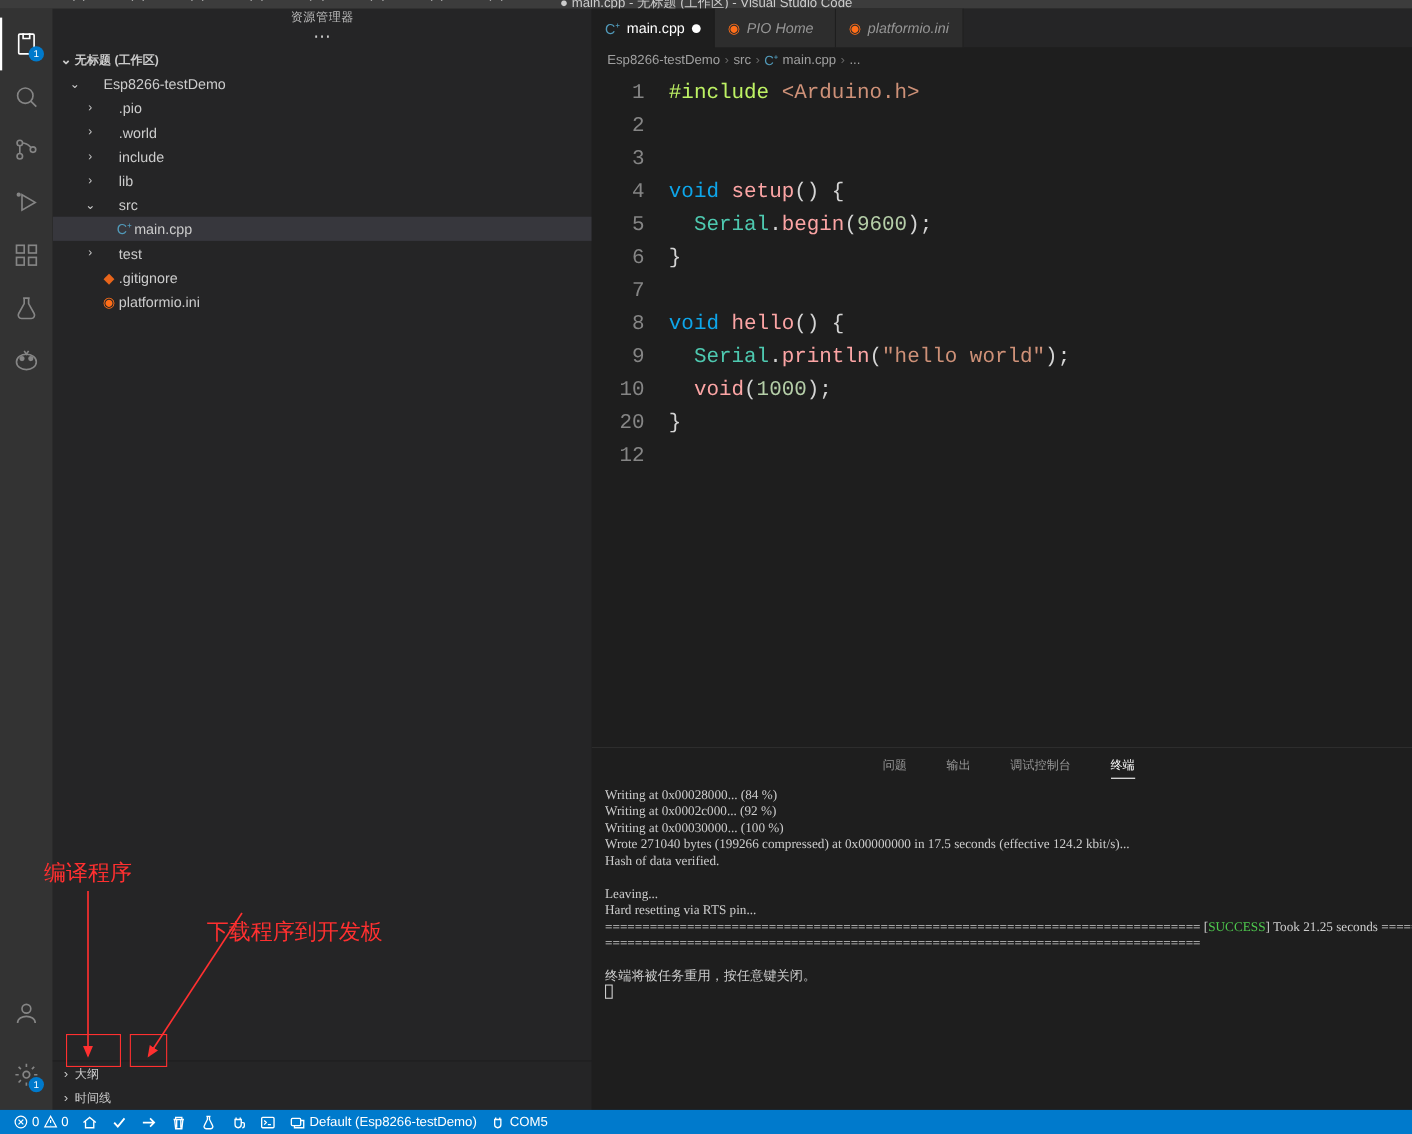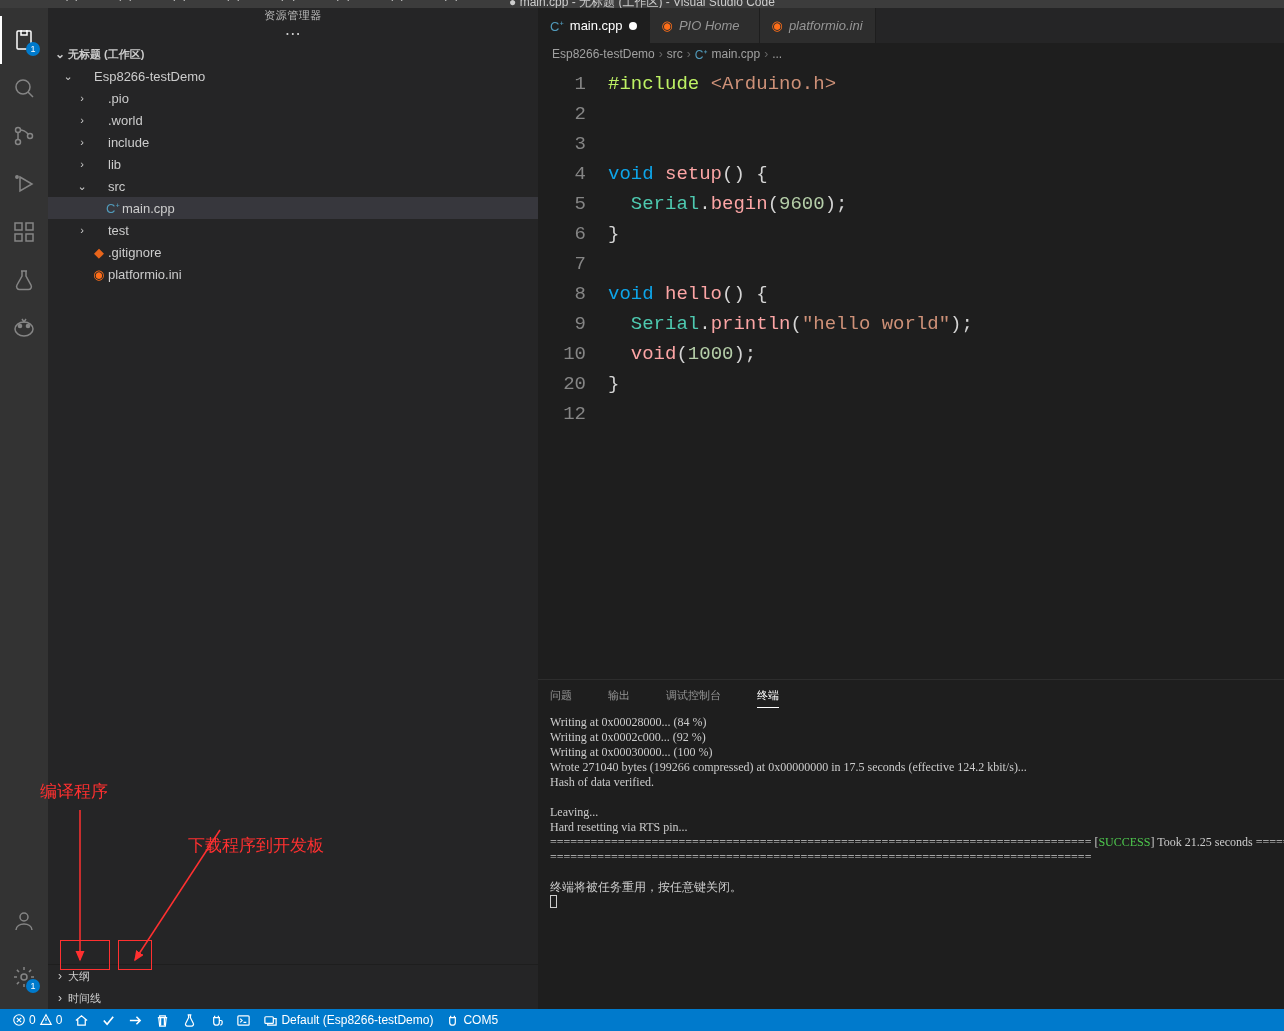--- a/index.html
+++ b/index.html
@@ -128,21 +128,21 @@
 .cls { color: #4ec9b0; }
 .num { color: #b5cea8; }
 .str { color: #ce9178; }
 
 .panel {
   height: 330px; border-top: 1px solid #2d2d2d;
   display: flex; flex-direction: column;
 }
 .panel-tabs {
   height: 31px; display: flex; align-items: center;
-  padding-left: 12px; gap: 36px; font-size: 11px; color: #969696;
+  padding-left: 12px; gap: 36px; font-size: 11px; color: #969696; justify-content: center;
 }
 .panel-tabs span { cursor: pointer; padding: 4px 0; }
 .panel-tabs span.active { color: #fff; border-bottom: 1px solid #fff; }
 .terminal {
   flex: 1; font-family: Liberation Serif, serif;
   font-size: 12px; line-height: 15px; color: #ccc;
   padding: 4px 12px; white-space: pre; overflow: hidden;
 }
 .terminal .success { color: #4ec94e; }
 .cursor-block {
@@ -156,21 +156,21 @@
   display: flex; align-items: center;
   font-size: 12px; color: #fff; padding: 0 6px;
 }
 .statusbar .item {
   display: flex; align-items: center; gap: 3px;
   padding: 0 6px; cursor: pointer; height: 22px;
 }
 
 .anno {
   position: absolute; color: #ff3030;
-  font-size: 17px; font-weight: 400; pointer-events: none;
+  font-size: 20px; font-weight: 400; pointer-events: none;
 }
 .redbox {
   position: absolute; border: 1.5px solid #ff3030;
   pointer-events: none;
 }
 svg { display: block; }
 </style>
 </head>
 <body>
 

